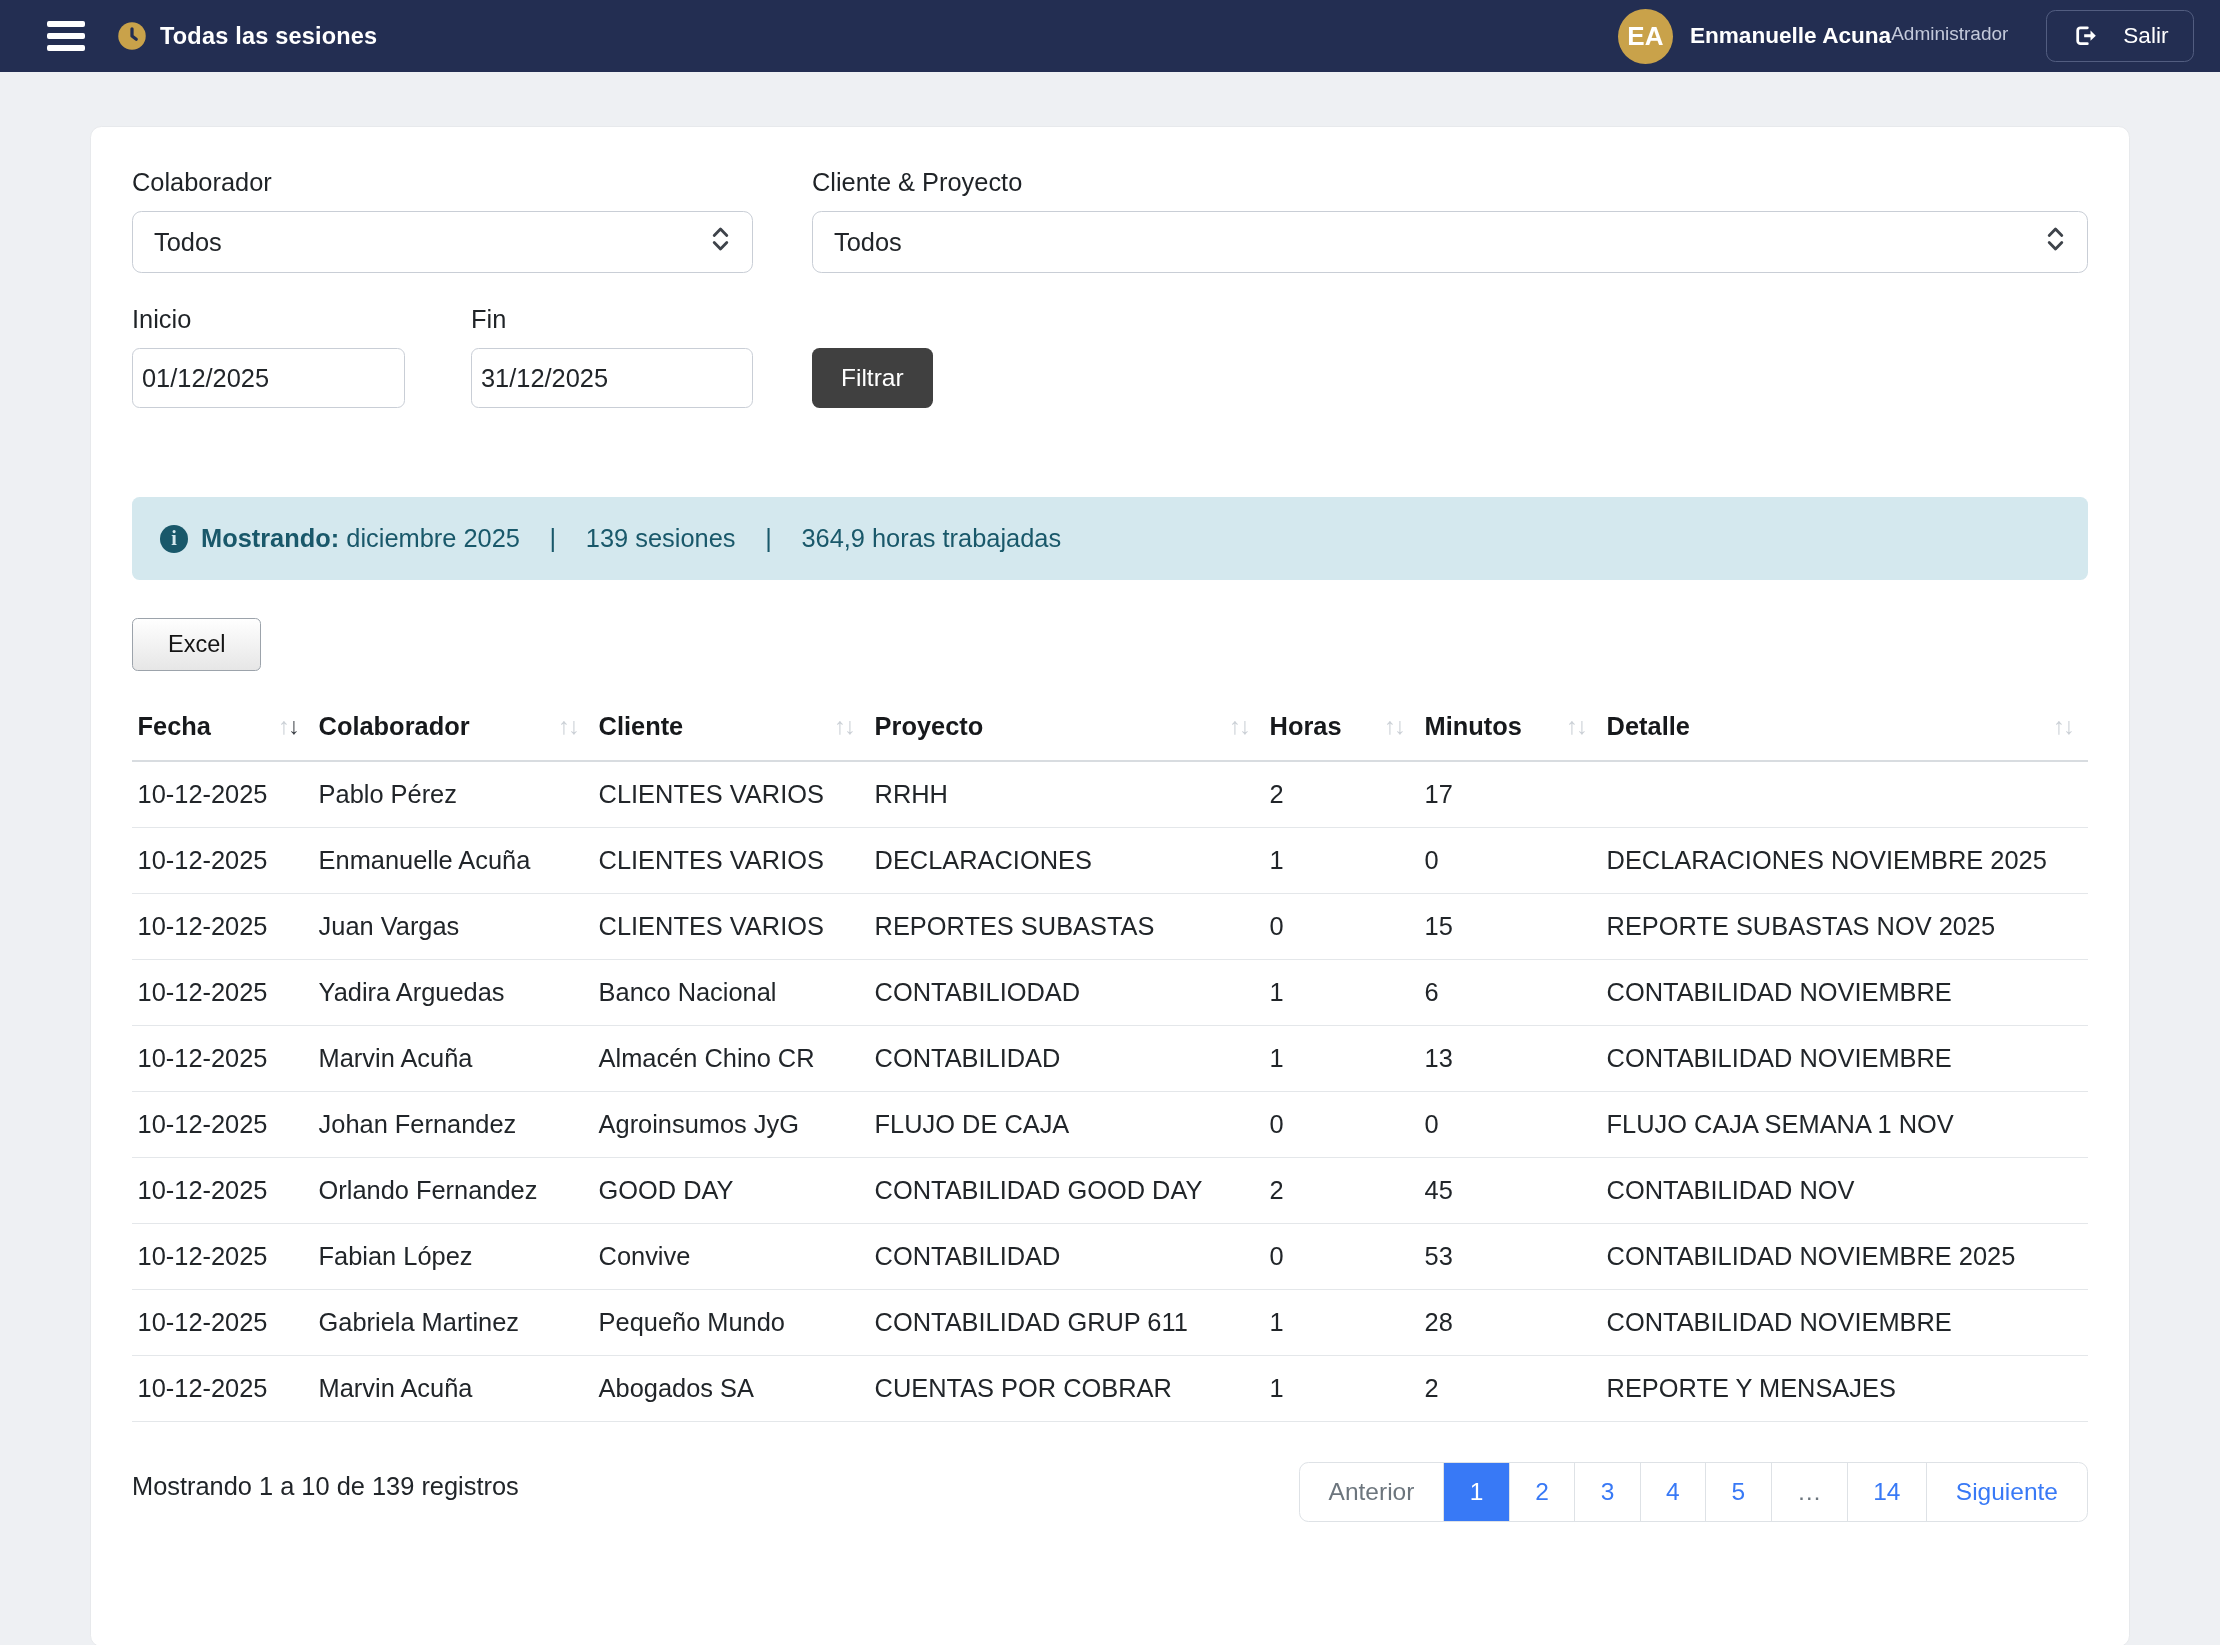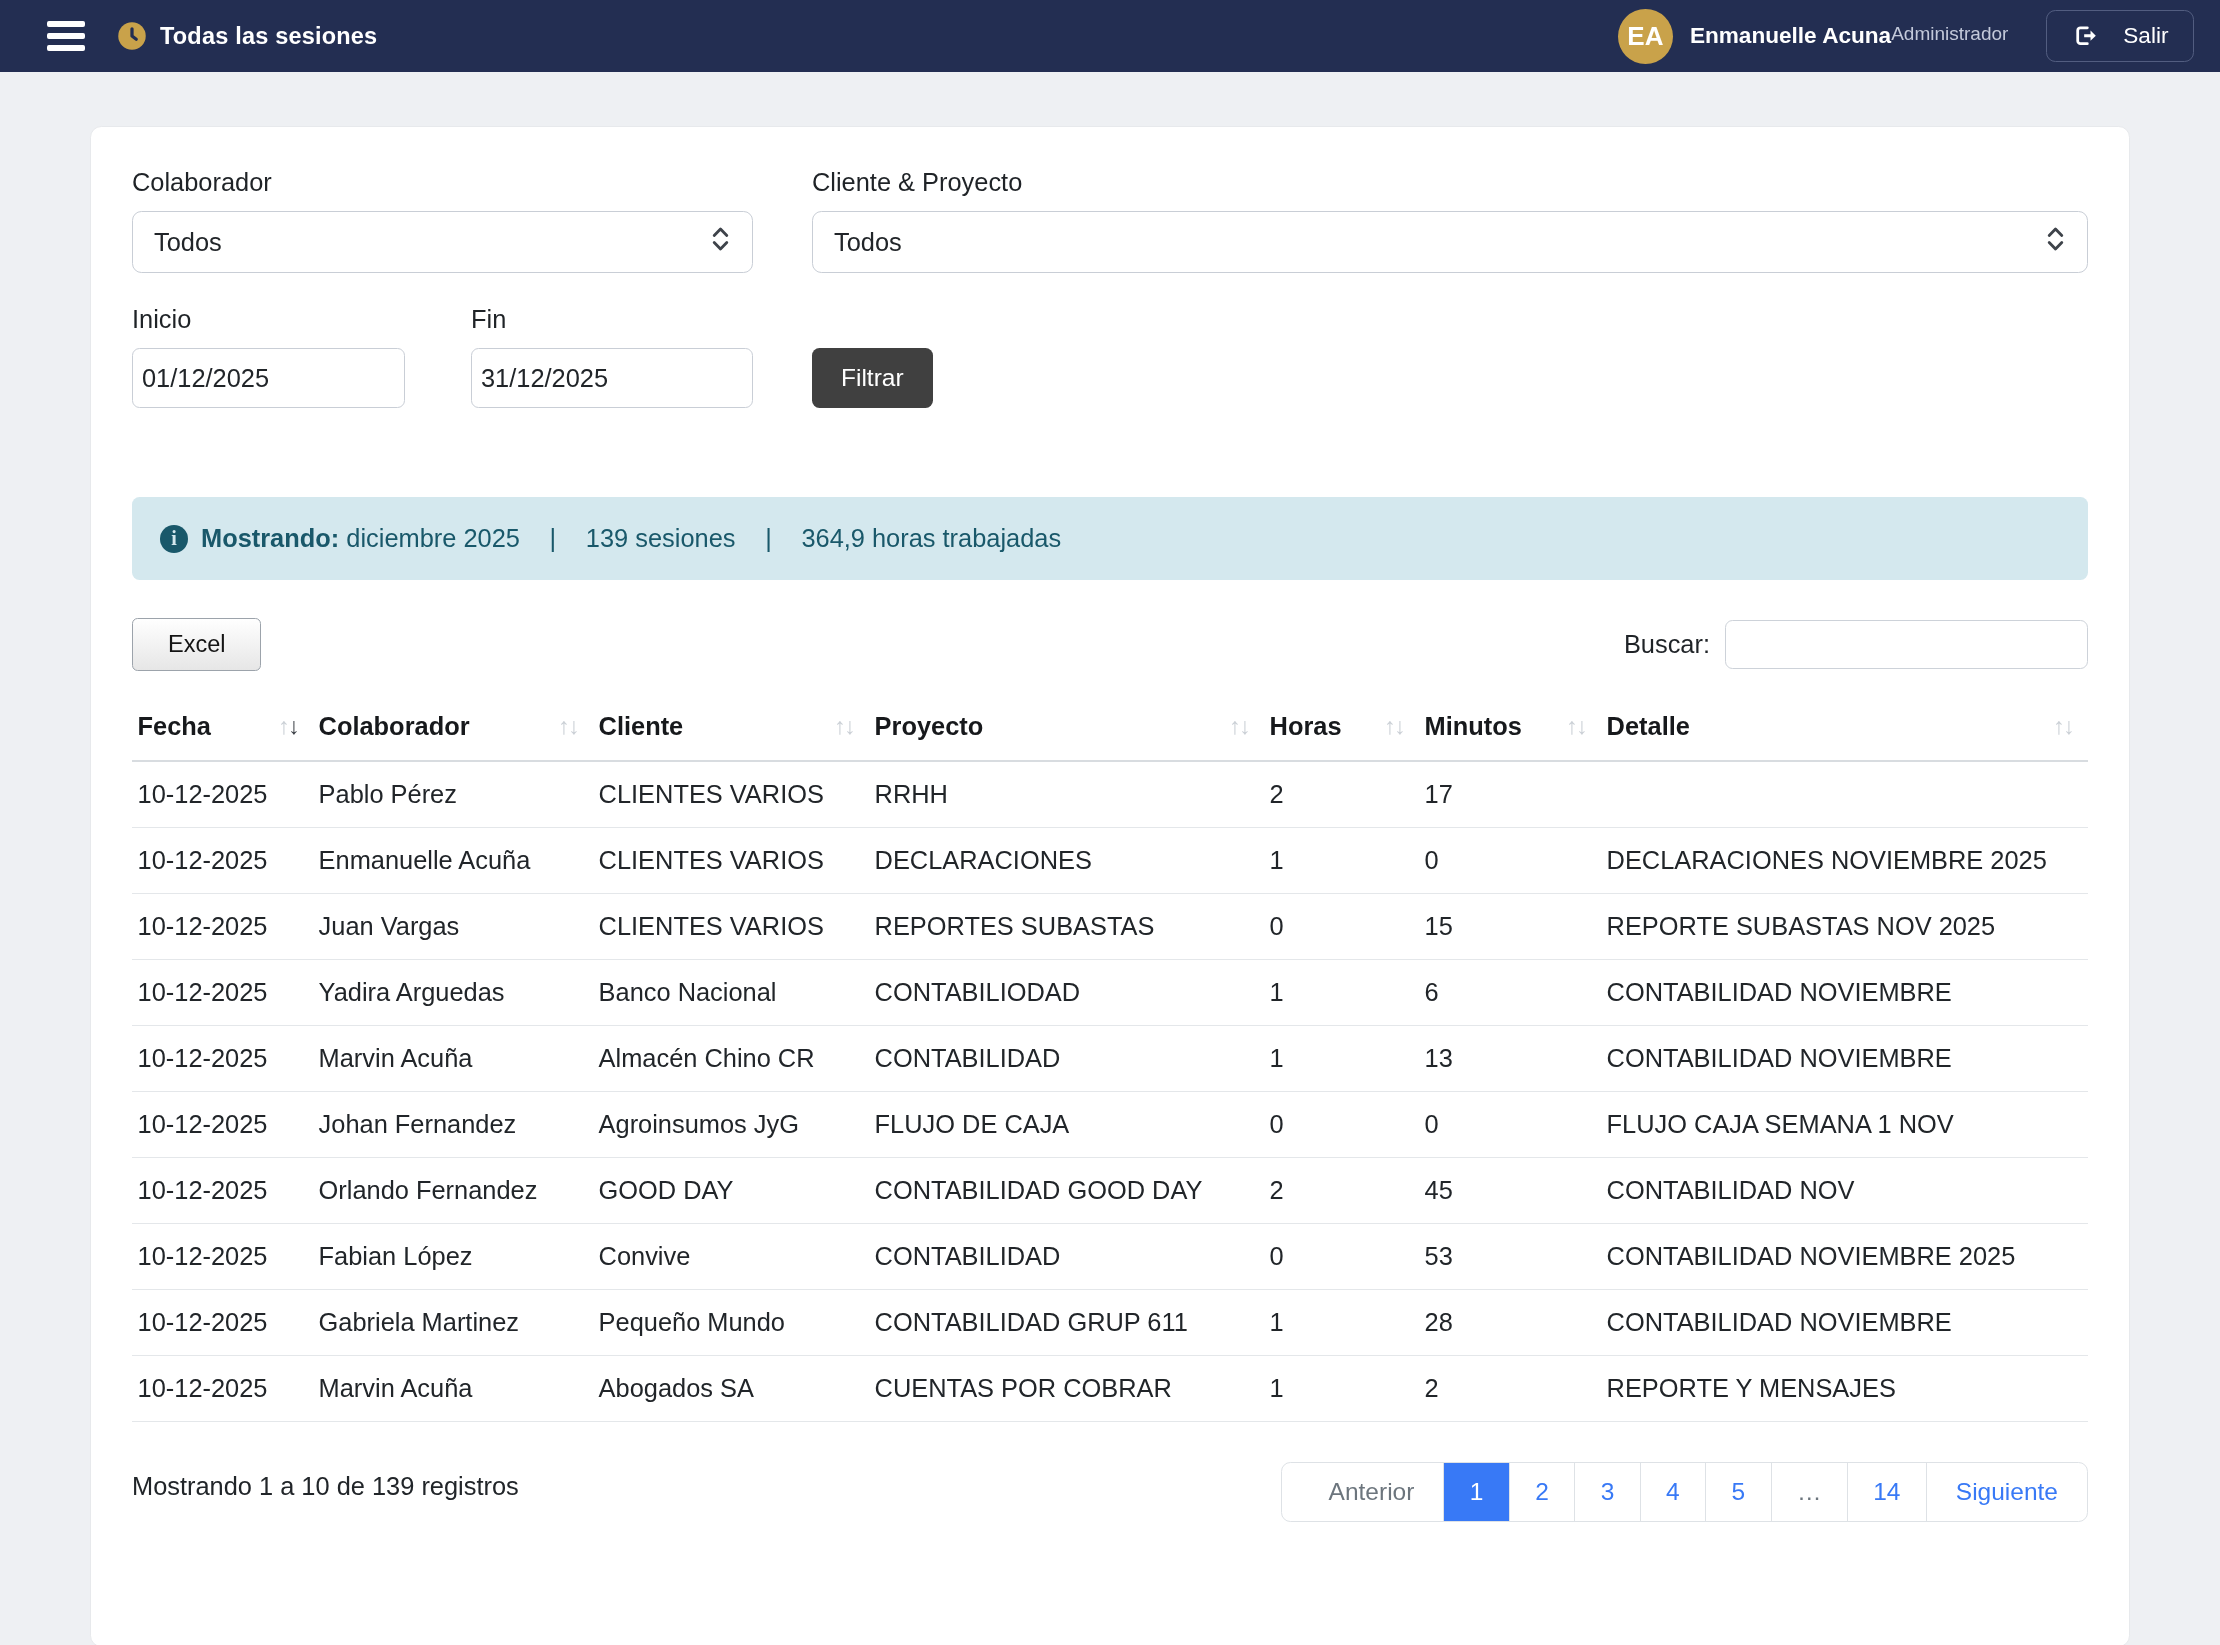--- a/index.html
+++ b/index.html
@@ -105,21 +105,21 @@
   th:nth-child(3),td:nth-child(3){width:276px;}
   th:nth-child(4),td:nth-child(4){width:395px;}
   th:nth-child(5),td:nth-child(5){width:155px;}
   th:nth-child(6),td:nth-child(6){width:182px;}
 
   
   .table-footer { margin-top:40px; display:flex; align-items:flex-start; justify-content:space-between; }
   .records-info { font-size:25.4px; color:#212529; padding-top:9.4px; }
   .pagination {
     display:inline-flex; list-style:none; border:0.9px solid #dee2e6; border-radius:9.4px;
-    overflow:hidden; background:#fff;padding-left:18px;
+    overflow:hidden; background:#fff;
   }
   .pagination li { border-left:0.9px solid #dee2e6; }
   .pagination li:first-child { border-left:none; }
   .page-link {
     display:block; font-size:24.5px; padding:15px 25.4px; color:#3879f6; text-decoration:none; cursor:pointer;
   }
   .page-link.prev, .page-link.ellipsis { color:#6c757d; cursor:default; }
   li.active .page-link { background:#3879f6; color:#fff; }
   .page-link.prev { padding:15px 29px; }
   .page-link.next { padding:15px 29px; }
@@ -212,24 +212,20 @@
       <span>diciembre 2025</span>
       <span class="sep">|</span>
       <span>139 sesiones</span>
       <span class="sep">|</span>
       <span>364,9 horas trabajadas</span>
     </span>
   </div>
 
   <div class="toolbar">
     <button class="excel-btn">Excel</button>
-    <div class="search-wrap">
-      <span class="search-label">Buscar:</span>
-      <input class="search-input" value="" style="">
-    </div>
   </div>
 
   <table class="sessions">
     <thead>
         <tr id="table-head-row">
           <th>
             <div class="th-inner">
               <span class="th-label">Fecha</span>
               <span class="sort-arrows"><span class="arrow">↑</span><span class="arrow active">↓</span></span>
             </div>

